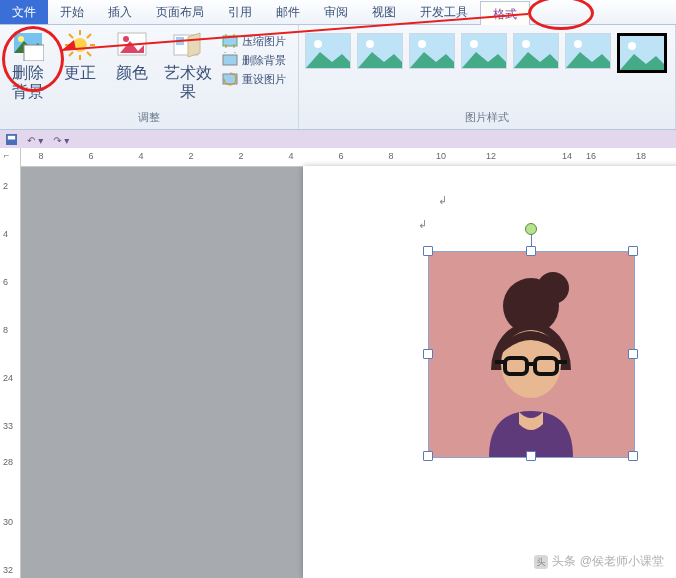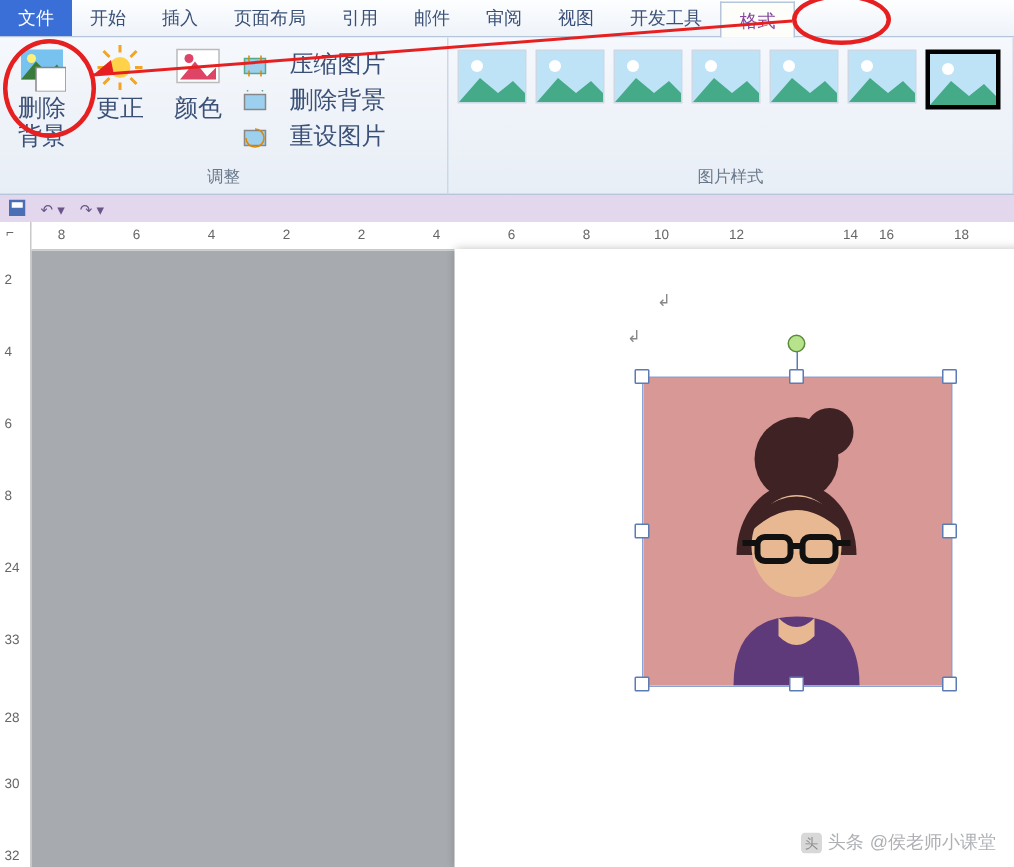--- a/index.html
+++ b/index.html
@@ -9,21 +9,21 @@
 .tab.file{background:#3b6fd8;color:#fff}
 .tab.active{background:#fdfdf9;border:1px solid #b6c5d9;border-bottom:none;position:relative;top:1px;color:#85489e}
 .ribbon{height:104px;background:linear-gradient(#f5f8fc,#e8eef6);border-bottom:1px solid #b6c5d9;display:flex}
 .group{border-right:1px solid #cdd8e6;padding:4px 6px 2px;display:flex;flex-direction:column;justify-content:space-between}
 .grouplabel{text-align:center;color:#6a788b;font-size:11px;padding:2px 0}
 .groupbody{flex:1;display:flex;align-items:flex-start;gap:8px}
 .bigbtn{width:44px;text-align:center;font-size:16px;color:#3b5077;line-height:1.2}
 .bigbtn .ic{width:32px;height:32px;margin:0 auto 2px;display:flex;align-items:center;justify-content:center}
 .bigbtn .ic svg{width:32px;height:32px}
 .smallcol{display:flex;flex-direction:column;gap:3px}
-.smallbtn{display:flex;align-items:center;gap:15px;color:#3b5077;font-size:16px}
+.smallbtn{display:flex;align-items:center;gap:4px;color:#3b5077;font-size:11px}
 .smallbtn .ic{width:16px;height:16px;display:flex;align-items:center;justify-content:center}
 .styles{display:flex;gap:6px;align-items:flex-start;padding-top:4px}
 .thumb{width:44px;height:34px;border:1px solid #cdd8e6;position:relative}
 .thumb.black{border:3px solid #000}
 .thumb svg{width:100%;height:100%}
 .qat{height:20px;background:#e3d7ed;display:flex;align-items:center;gap:10px;padding:0 6px;border-bottom:1px solid #c7bada}
 .qat span{font-size:10px;color:#6a5588}
 .work{position:absolute;top:148px;left:0;right:0;bottom:0;display:flex}
 .rulerv{width:20px;background:#fff;border-right:1px solid #c9c9c9;position:relative}
 .rulerv::before{content:"";position:absolute;left:0;right:0;top:18px;bottom:0;background:#fff}
@@ -101,20 +101,30 @@
       <div class="bigbtn">
         <div class="ic">
           <svg viewBox="0 0 32 32">
                 <rect x="2" y="4" width="28" height="22" fill="#fff" stroke="#bbb"></rect>
                 <polygon points="4,24 14,12 22,22 28,16 28,24" fill="#d46"></polygon>
                 <circle cx="10" cy="10" r="3" fill="#d46"></circle>
               </svg>
         </div>
         <span>颜色</span>
       </div>
+      <div class="bigbtn" style="width:52px">
+        <div class="ic">
+          <svg viewBox="0 0 32 32">
+                <rect x="2" y="6" width="24" height="20" fill="#fff" stroke="#bbb"></rect>
+                <rect x="4" y="8" width="8" height="8" fill="#9cd0ee"></rect>
+                <path d="M16 8 l12 -4 v20 l-12 4 z" fill="#e6d9b8" stroke="#c7b98e"></path>
+              </svg>
+        </div>
+        <span>艺术效果</span>
+      </div>
       <div class="smallcol" style="padding-top:4px">
         <div class="smallbtn">
           <span class="ic">
                 <svg viewBox="0 0 16 16">
                   <rect x="1" y="3" width="14" height="10" fill="#9cd0ee" stroke="#5a8"></rect>
                   <path d="M4 1 L4 5 M12 1 L12 5 M4 15 L4 11 M12 15 L12 11" stroke="#d80"></path>
                 </svg>
               </span>
           <span>压缩图片</span>
         </div>
@@ -195,21 +205,21 @@
 <div class="work">
   <div class="rulerv">
     <div style="position:absolute;left:4px;top:2px;font-size:9px;color:#666">⌐</div>
     <div class="ticks" id="vticks">
           <div class="tick" style="top: 20px;">2</div>
           <div class="tick" style="top: 68px;">4</div>
           <div class="tick" style="top: 116px;">6</div>
           <div class="tick" style="top: 164px;">8</div>
           <div class="tick" style="top: 212px;">24</div>
           <div class="tick" style="top: 260px;">33</div>
-          <div class="tick" style="top: 312px;">28</div>
+          <div class="tick" style="top: 296px;">28</div>
           <div class="tick" style="top: 356px;">30</div>
           <div class="tick" style="top: 404px;">32</div>
         </div>
   </div>
   <div class="gray">
     <div class="rulerh" id="hticks">
           <div class="tick" style="left: 20px;">8</div>
           <div class="tick" style="left: 70px;">6</div>
           <div class="tick" style="left: 120px;">4</div>
           <div class="tick" style="left: 170px;">2</div>

